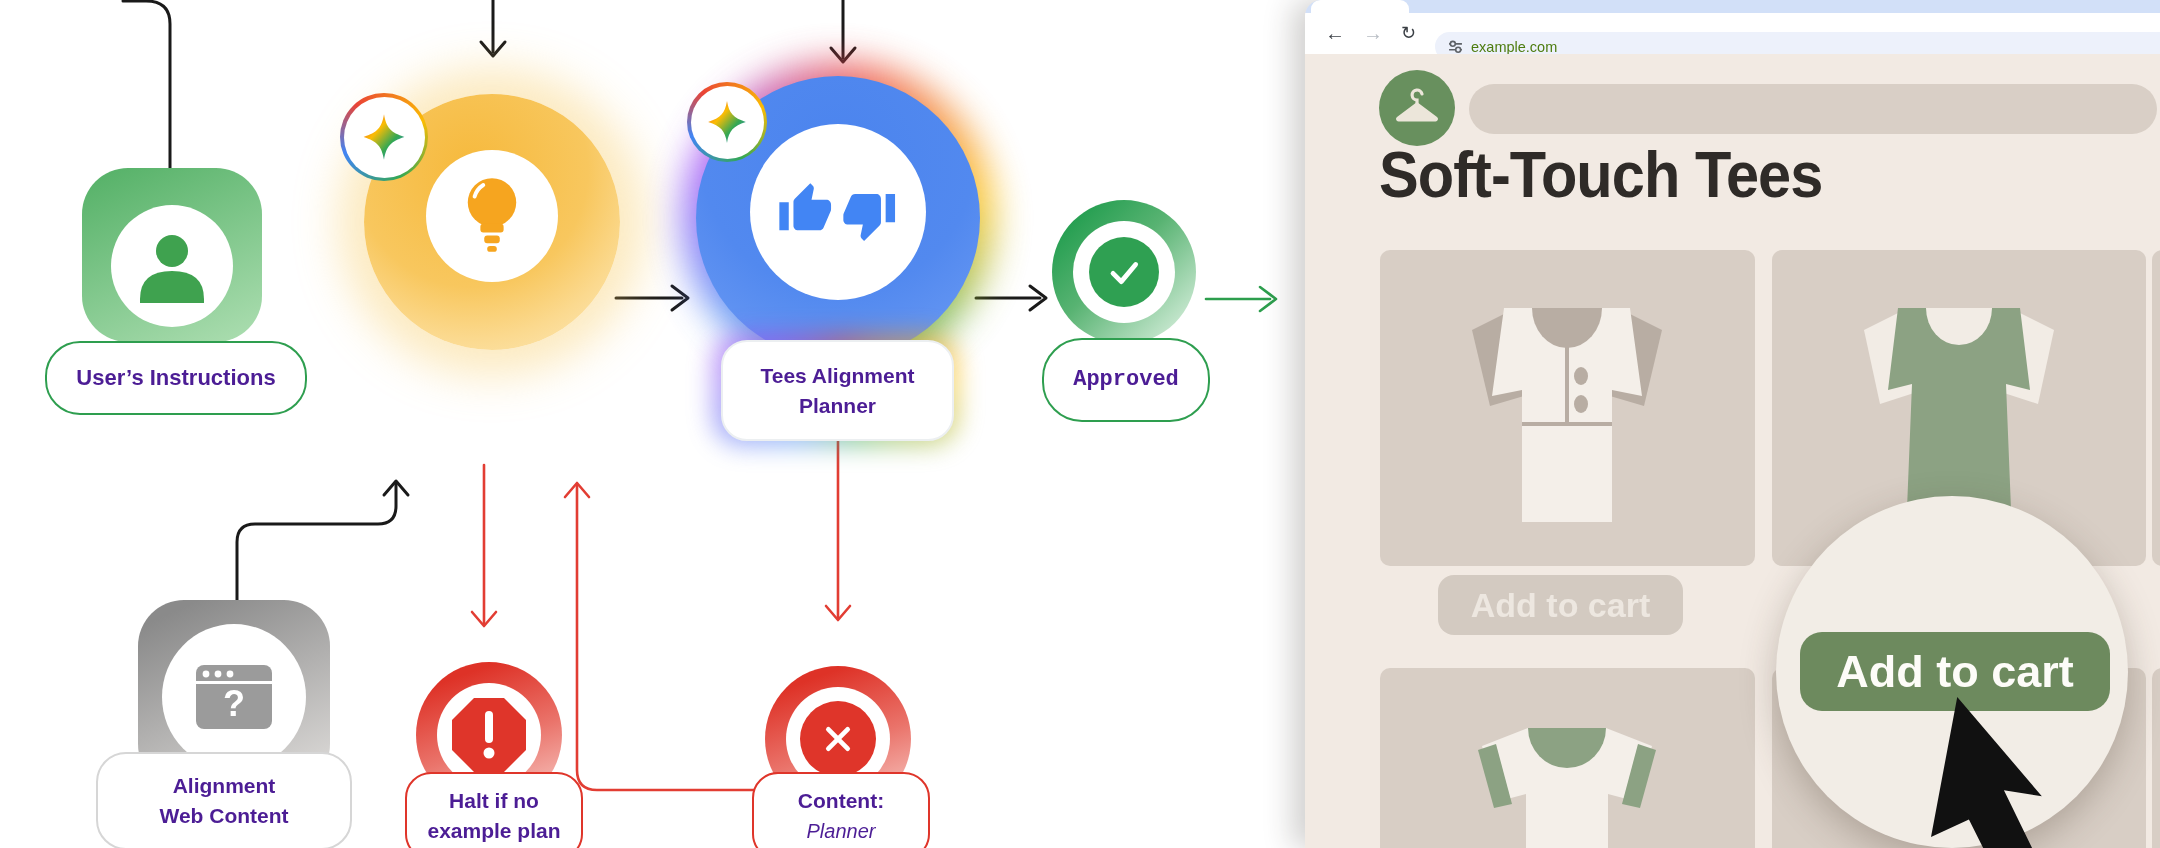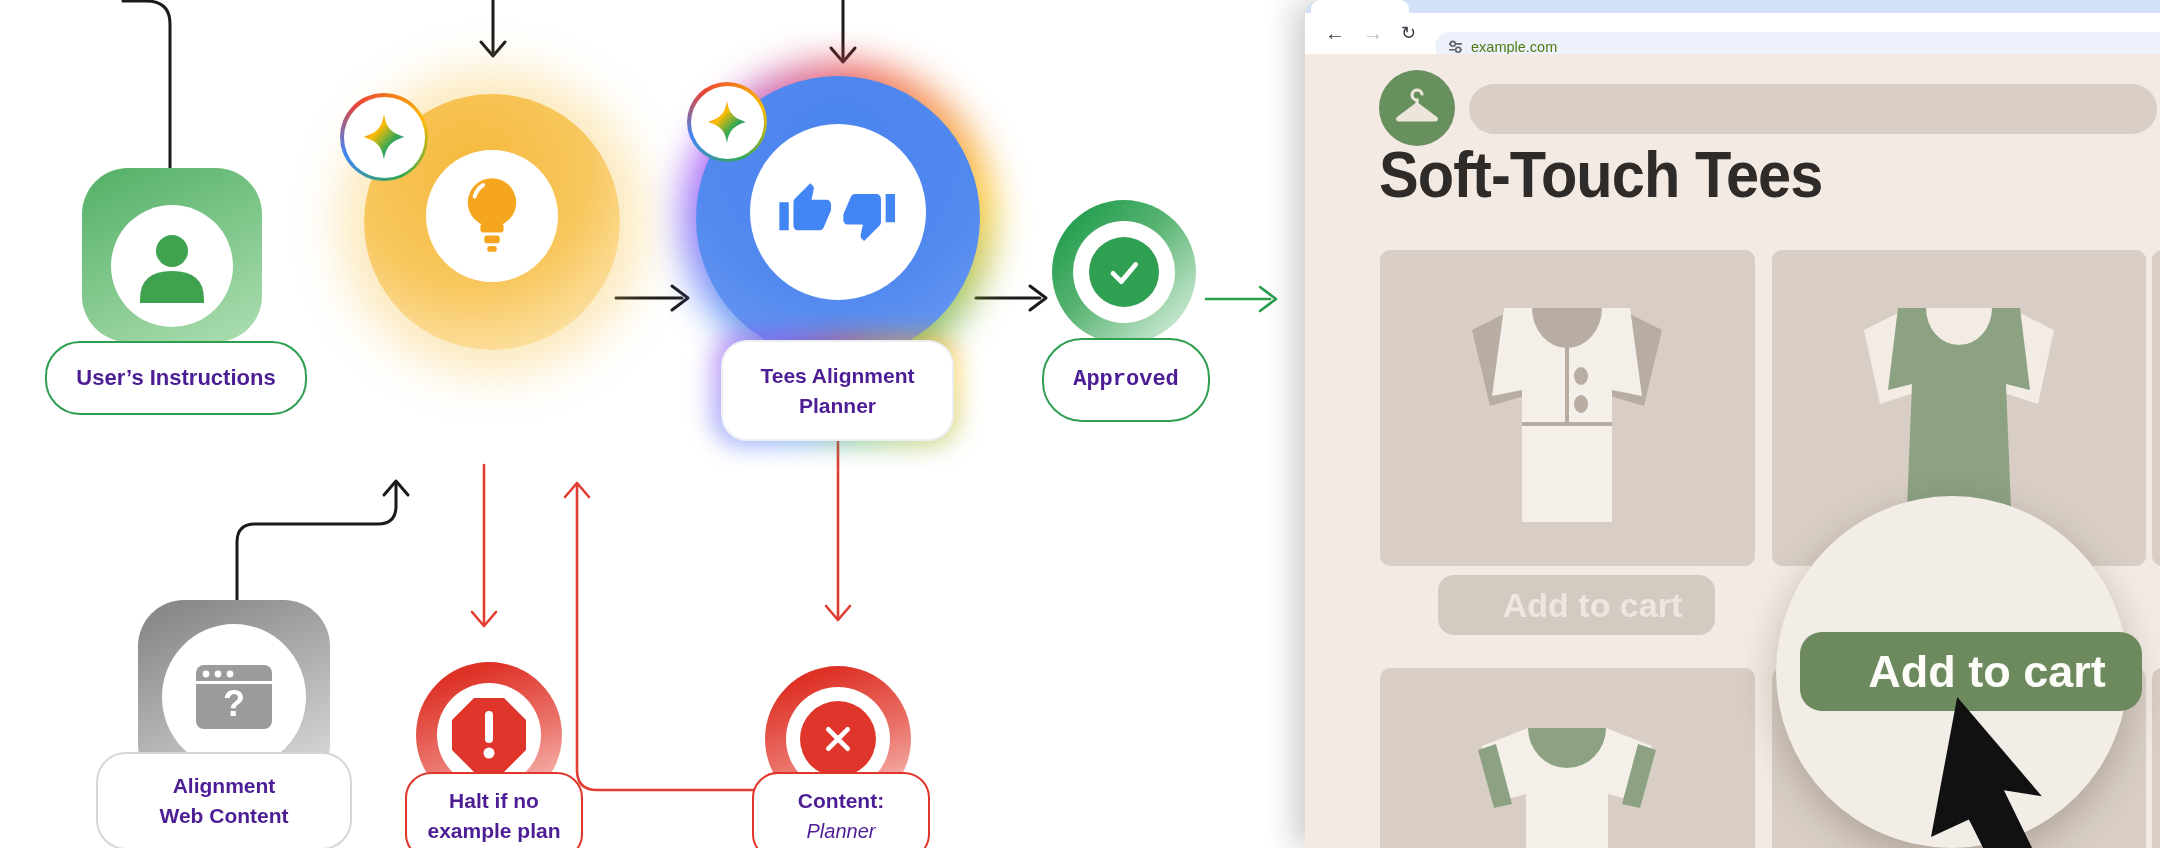--- a/index.html
+++ b/index.html
@@ -25,21 +25,21 @@
   #browser{position:absolute;left:1305px;top:0;width:855px;height:848px;background:#f2eae3;
            border-radius:16px 0 0 0;box-shadow:-12px 0 30px rgba(40,35,30,.22);overflow:hidden;}
   #tabstrip{position:absolute;left:0;top:0;width:100%;height:13px;background:#d2e0f8;}
   #tab{position:absolute;left:6px;top:0;width:98px;height:13px;background:#ffffff;border-radius:9px 9px 0 0;}
   #toolbar{position:absolute;left:0;top:13px;width:100%;height:41px;background:#ffffff;}
   .navbtn{position:absolute;top:0;height:41px;line-height:41px;font-size:20px;color:#3a3f45;}
   #addressbar{position:absolute;left:130px;top:19px;right:-20px;height:29px;background:#edf1fb;border-radius:15px;
               display:flex;align-items:center;}
   #addressbar .url{font-size:14.5px;color:#4d7c0f;margin-left:8px;}
   .card{position:absolute;background:#d8cec5;border-radius:10px;overflow:hidden;}
-  .pagebtn{position:absolute;display:flex;align-items:center;justify-content:center;font-weight:700;padding-left:32px;}
+  .pagebtn{position:absolute;display:flex;align-items:center;justify-content:center;font-weight:700;}
 </style>
 </head>
 <body>
 
 <div id="canvas">
 
   <svg class="abs" width="1310" height="848" viewBox="0 0 1310 848" style="left:0;top:0" fill="none" stroke-linecap="round" stroke-linejoin="round">
     <g stroke="#1a1a1a" stroke-width="3">
       <path d="M123,1 H146 Q170,1 170,24 V200"></path>
       <path d="M493,0 V52"></path>

